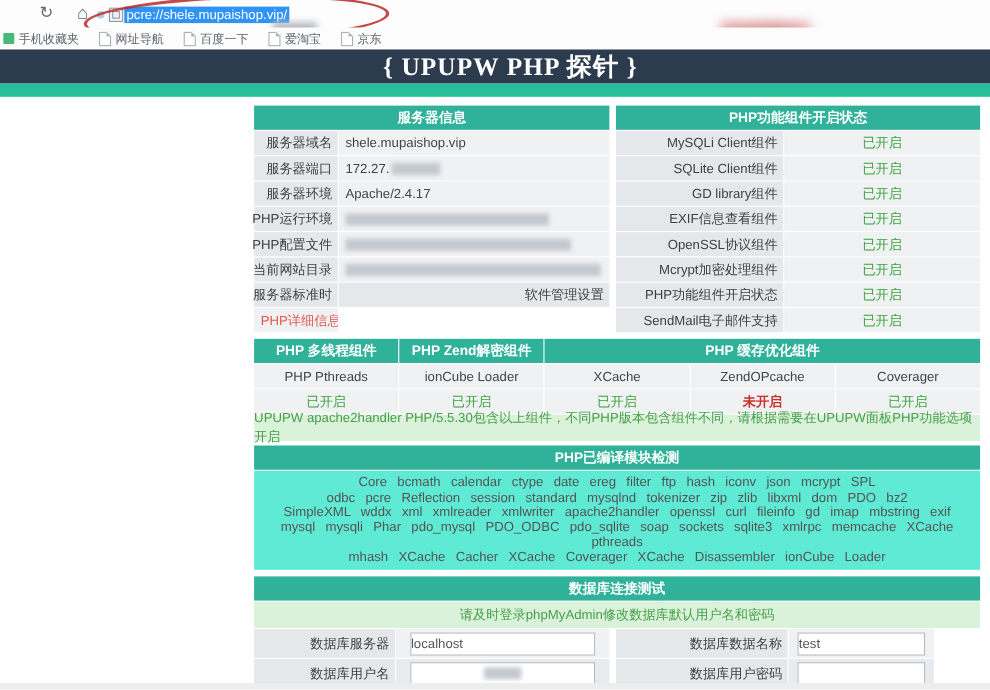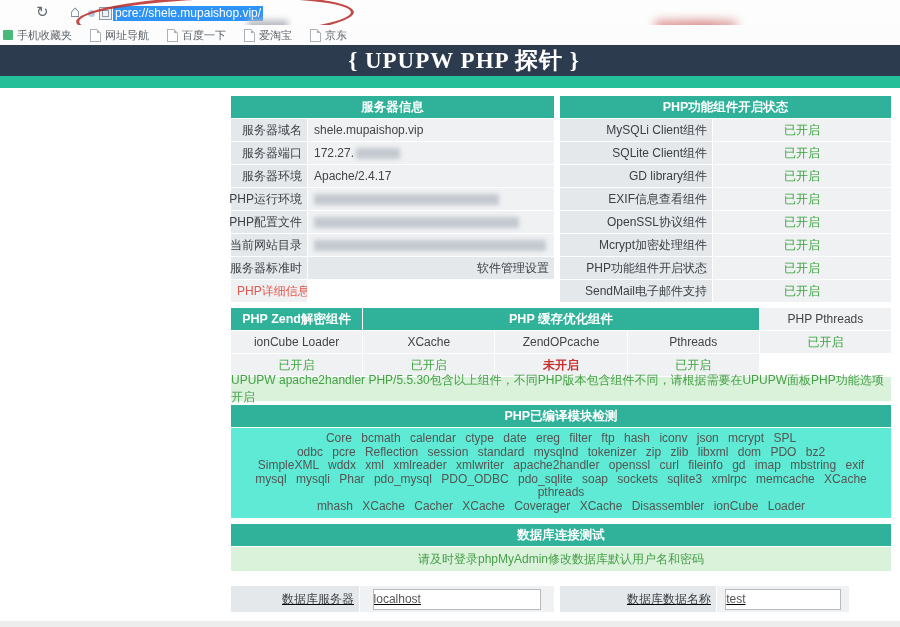--- a/index.html
+++ b/index.html
@@ -61,21 +61,21 @@
   #cmp-grid{width:660px;grid-template-columns:repeat(5,1fr);grid-auto-rows:22px;}
   .span3{grid-column:span 3;}
   .note{background:#daf1da;color:#46a04a;font-size:12px;display:flex;align-items:center;
         justify-content:center;height:24px;grid-column:1 / -1;}
 
   #modules-body{background:#5eead4;padding:4px 0 5px;text-align:center;font-size:12px;color:#555;
                 line-height:13.5px;margin-top:1px;}
   #modules-body div{word-spacing:6px;}
 
   #db-note{margin-top:1px;}
-  .db-row{display:flex;gap:6px;margin-top:15px;text-decoration:underline;}
+  .db-row{display:flex;gap:6px;margin-top:1px;}
   .db-half{display:grid;gap:1px;grid-auto-rows:26px;}
   .db-left{width:323px;grid-template-columns:128px 1fr;}
   .db-right{width:289px;grid-template-columns:156px 1fr;}
   .icell{background:#eff1f3;display:flex;align-items:center;justify-content:center;position:relative;}
   .icell input{width:86%;height:19px;border:1px solid #b8bcbf;background:#fff;font-size:12px;
                text-align:left;color:#555;padding:0;outline:none;}
   .input-censor{position:absolute;left:50%;top:50%;transform:translate(-50%,-50%);width:34px;}
   #bottom-strip{position:absolute;bottom:0;left:0;width:900px;height:6px;background:#ededed;}
 </style>
 </head>
@@ -187,28 +187,29 @@
 
       <div class="lcell">PHP功能组件开启状态</div>
       <div class="vcell ccell on">已开启</div>
 
       <div class="lcell row-alt">SendMail电子邮件支持</div>
       <div class="vcell row-alt ccell on">已开启</div>
     </div>
   </div>
 
   <div class="sect grid" id="cmp-grid">
+    <div class="th">PHP 多线程组件</div>
     <div class="th">PHP Zend解密组件</div>
     <div class="th span3">PHP 缓存优化组件</div>
 
     <div class="vcell ccell">PHP Pthreads</div>
     <div class="vcell ccell">ionCube Loader</div>
     <div class="vcell ccell">XCache</div>
     <div class="vcell ccell">ZendOPcache</div>
-    <div class="vcell ccell">Pthreads</div>
+    <div class="vcell ccell">Coverager</div>
 
     <div class="vcell row-alt ccell on">已开启</div>
     <div class="vcell row-alt ccell on">已开启</div>
     <div class="vcell row-alt ccell on">已开启</div>
     <div class="vcell row-alt ccell off">未开启</div>
     <div class="vcell row-alt ccell on">已开启</div>
 
     <div class="note">UPUPW apache2handler PHP/5.5.30包含以上组件，不同PHP版本包含组件不同，请根据需要在UPUPW面板PHP功能选项开启</div>
   </div>
 

